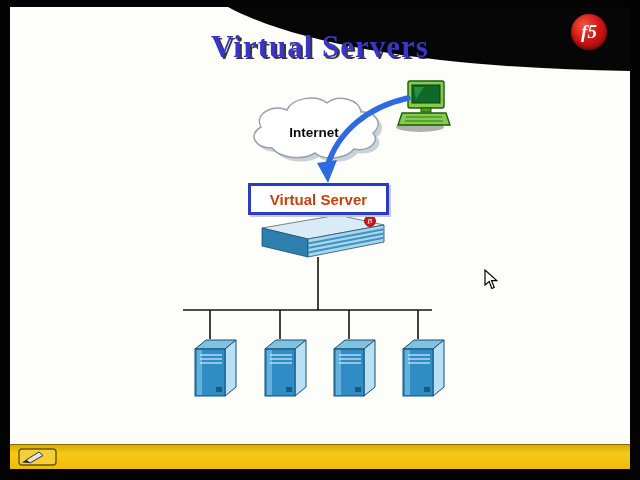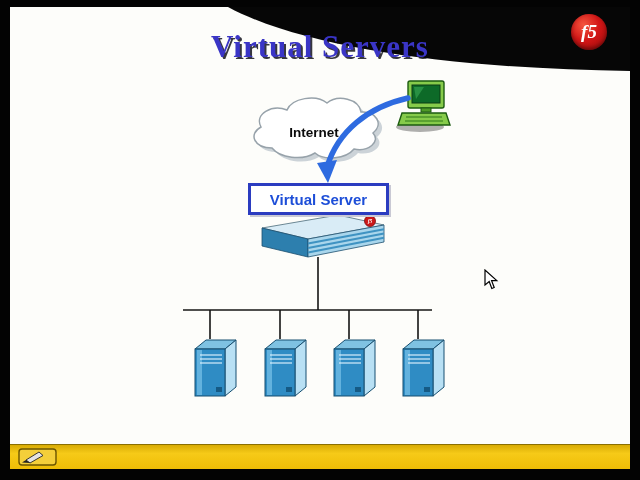--- a/index.html
+++ b/index.html
@@ -15,21 +15,21 @@
            background:radial-gradient(circle at 35% 30%, #f4543e 0%, #d21616 45%, #9c0a0a 100%);
            display:flex;align-items:center;justify-content:center;color:#fff;
            font-family:"Liberation Serif",serif;font-style:italic;font-weight:bold;font-size:19px;
            box-shadow:inset 0 -2px 4px rgba(0,0,0,.45);}
   #cloud{left:230px;top:83px;width:160px;height:78px;z-index:1;}
   #client{left:384px;top:72px;width:58px;height:54px;z-index:1;}
   #arrow{left:300px;top:66px;width:115px;height:116px;z-index:2;}
   #vsbox{left:238px;top:176px;width:135px;height:26px;z-index:2;background:#fff;
          border:3px solid #2b3cc0;box-shadow:2px 2px 0 #c9c9d4;
          display:flex;align-items:center;justify-content:center;
-         font-weight:bold;font-size:15px;color:#1d4ed8;}
+         font-weight:bold;font-size:15px;color:#c2410c;}
   #appliance{left:248px;top:203px;width:130px;height:55px;z-index:1;}
   #netlines{left:0;top:0;width:620px;height:461px;z-index:0;}
   .server{width:46px;height:64px;z-index:1;}
   #srv1{left:183px;top:330px;} #srv2{left:253px;top:330px;}
   #srv3{left:322px;top:330px;} #srv4{left:391px;top:330px;}
   #bar{left:0;top:437px;width:620px;height:24px;z-index:2;
        background:linear-gradient(#d8ab04,#f6ca18 35%,#eebd06);border-top:1px solid #8a6f00;}
   #pen{position:absolute;left:8px;top:3px;width:40px;height:18px;cursor:pointer;}
   #cursor{left:484px;top:269px;width:15px;height:22px;z-index:9;}
 </style>

